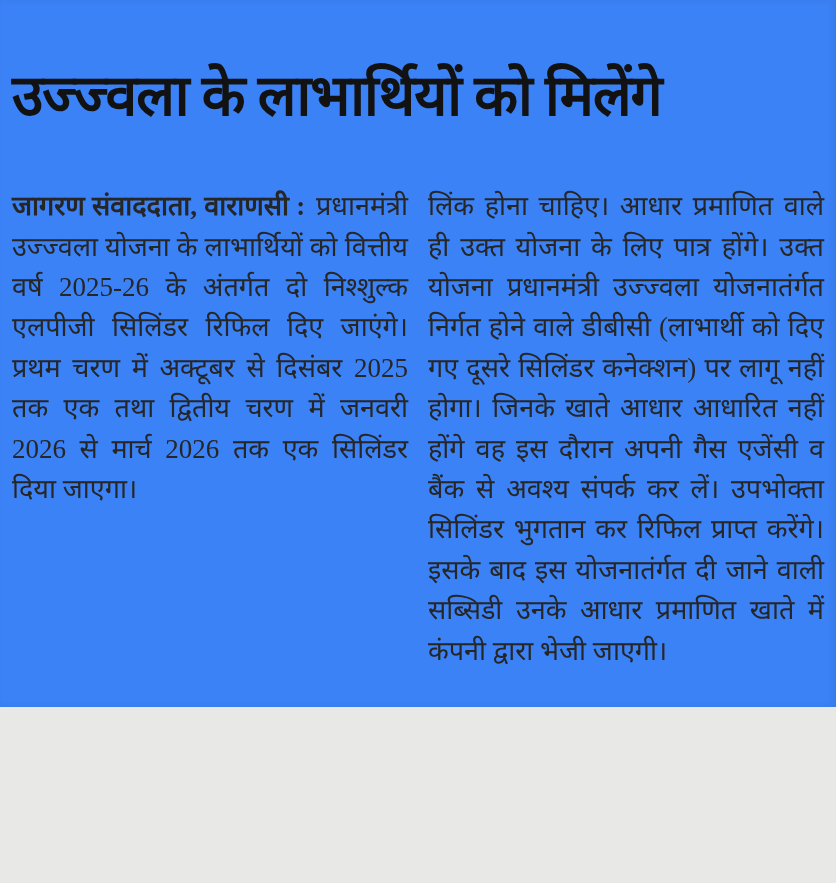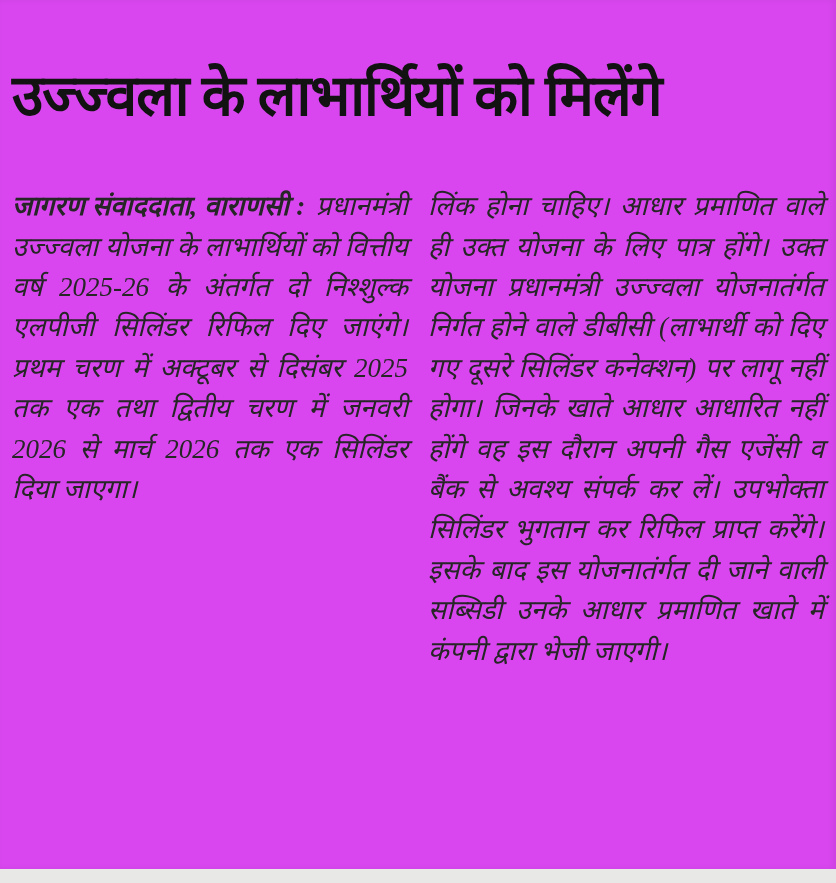--- a/index.html
+++ b/index.html
@@ -3,23 +3,23 @@
 <meta charset="utf-8">
 <style>
   html, body {
     margin: 0;
     padding: 0;
     background: #e8e8e6;
   }
   .page {
     position: relative;
     width: 836px;
-    height: 869px;
+    height: 707px;
     margin: 0 auto;
-    background: #d946ef;
+    background: #3b82f6;
     overflow: hidden;
     box-shadow: inset -3px 0 6px rgba(0,0,0,0.06);
     font-family: "Liberation Serif", "DejaVu Serif", serif;
     color: #262626;
   }
   .headline {
     padding: 12px 14px 0 12px;
     color: #121212;
     font-weight: 700;
     font-size: 57px;
@@ -28,21 +28,20 @@
     white-space: nowrap;
   }
   .headline .hl-line {
     display: block;
   }
   .columns {
     display: flex;
     gap: 20px;
     padding: 0 12px 0 12px;
     margin-top: 44px;
-    font-style: italic;
   }
   .col {
     flex: 1 1 0;
     min-width: 0;
   }
   .col p {
     margin: 0;
     font-size: 27px;
     line-height: 40.4px;
     text-align: justify;

